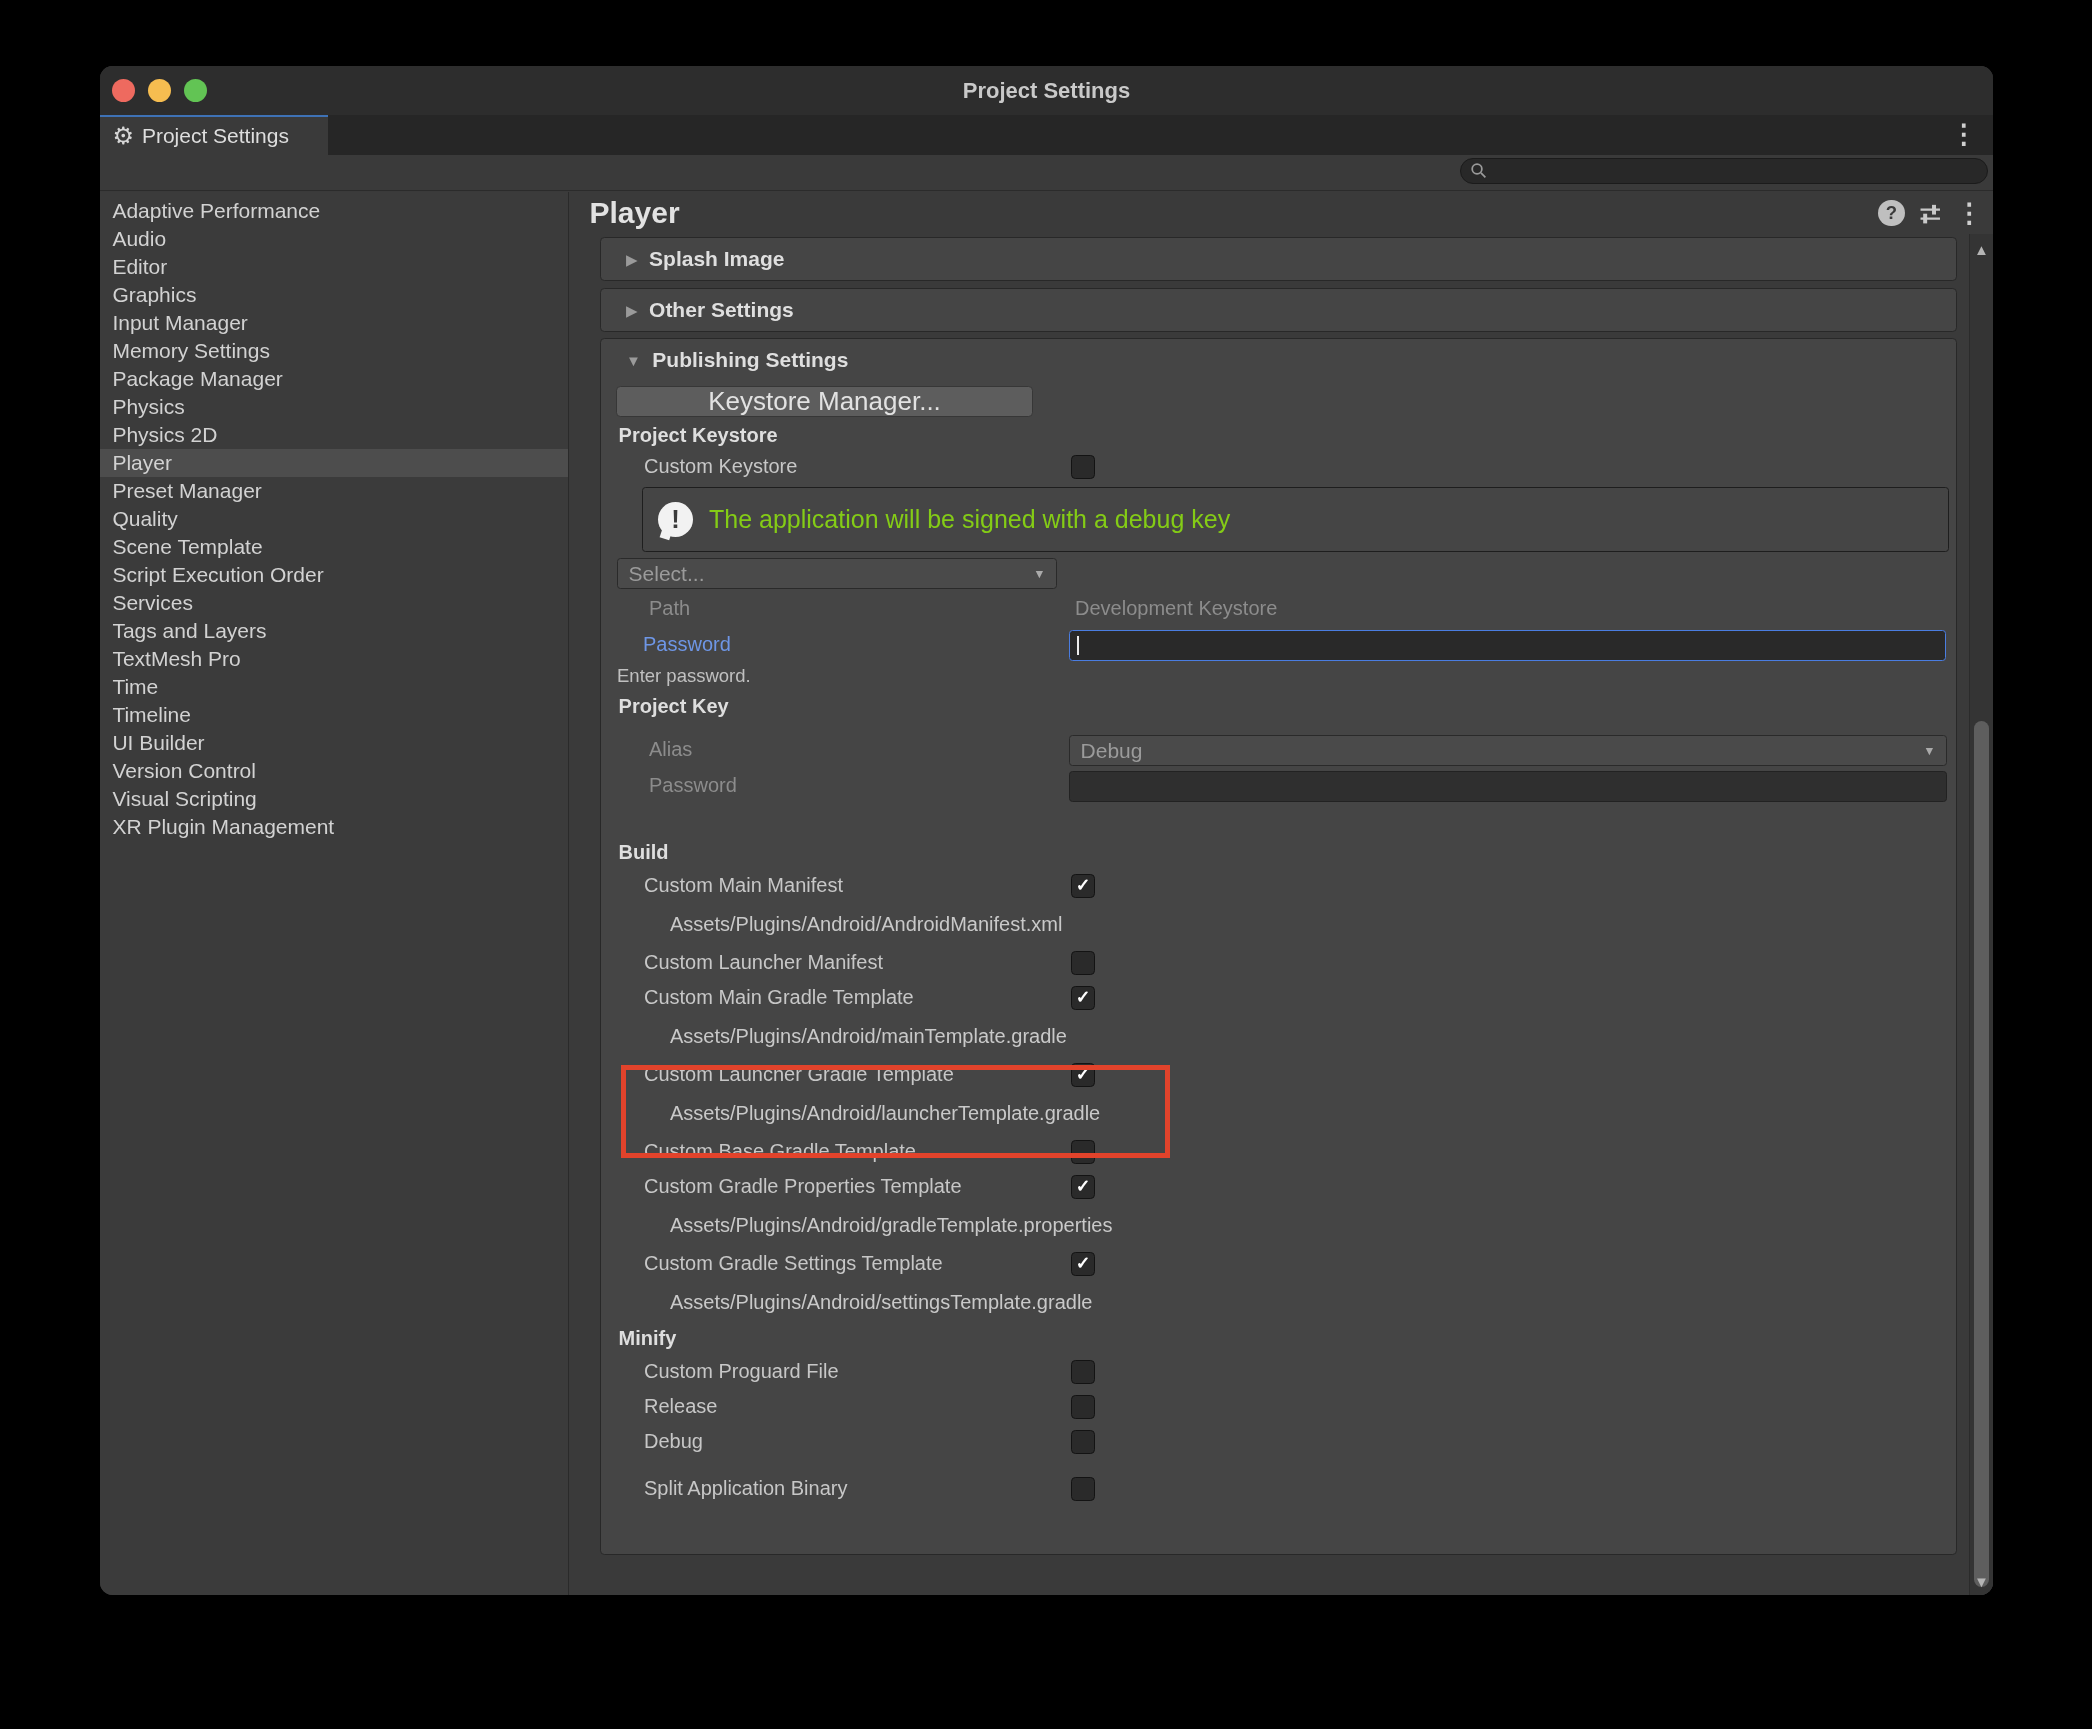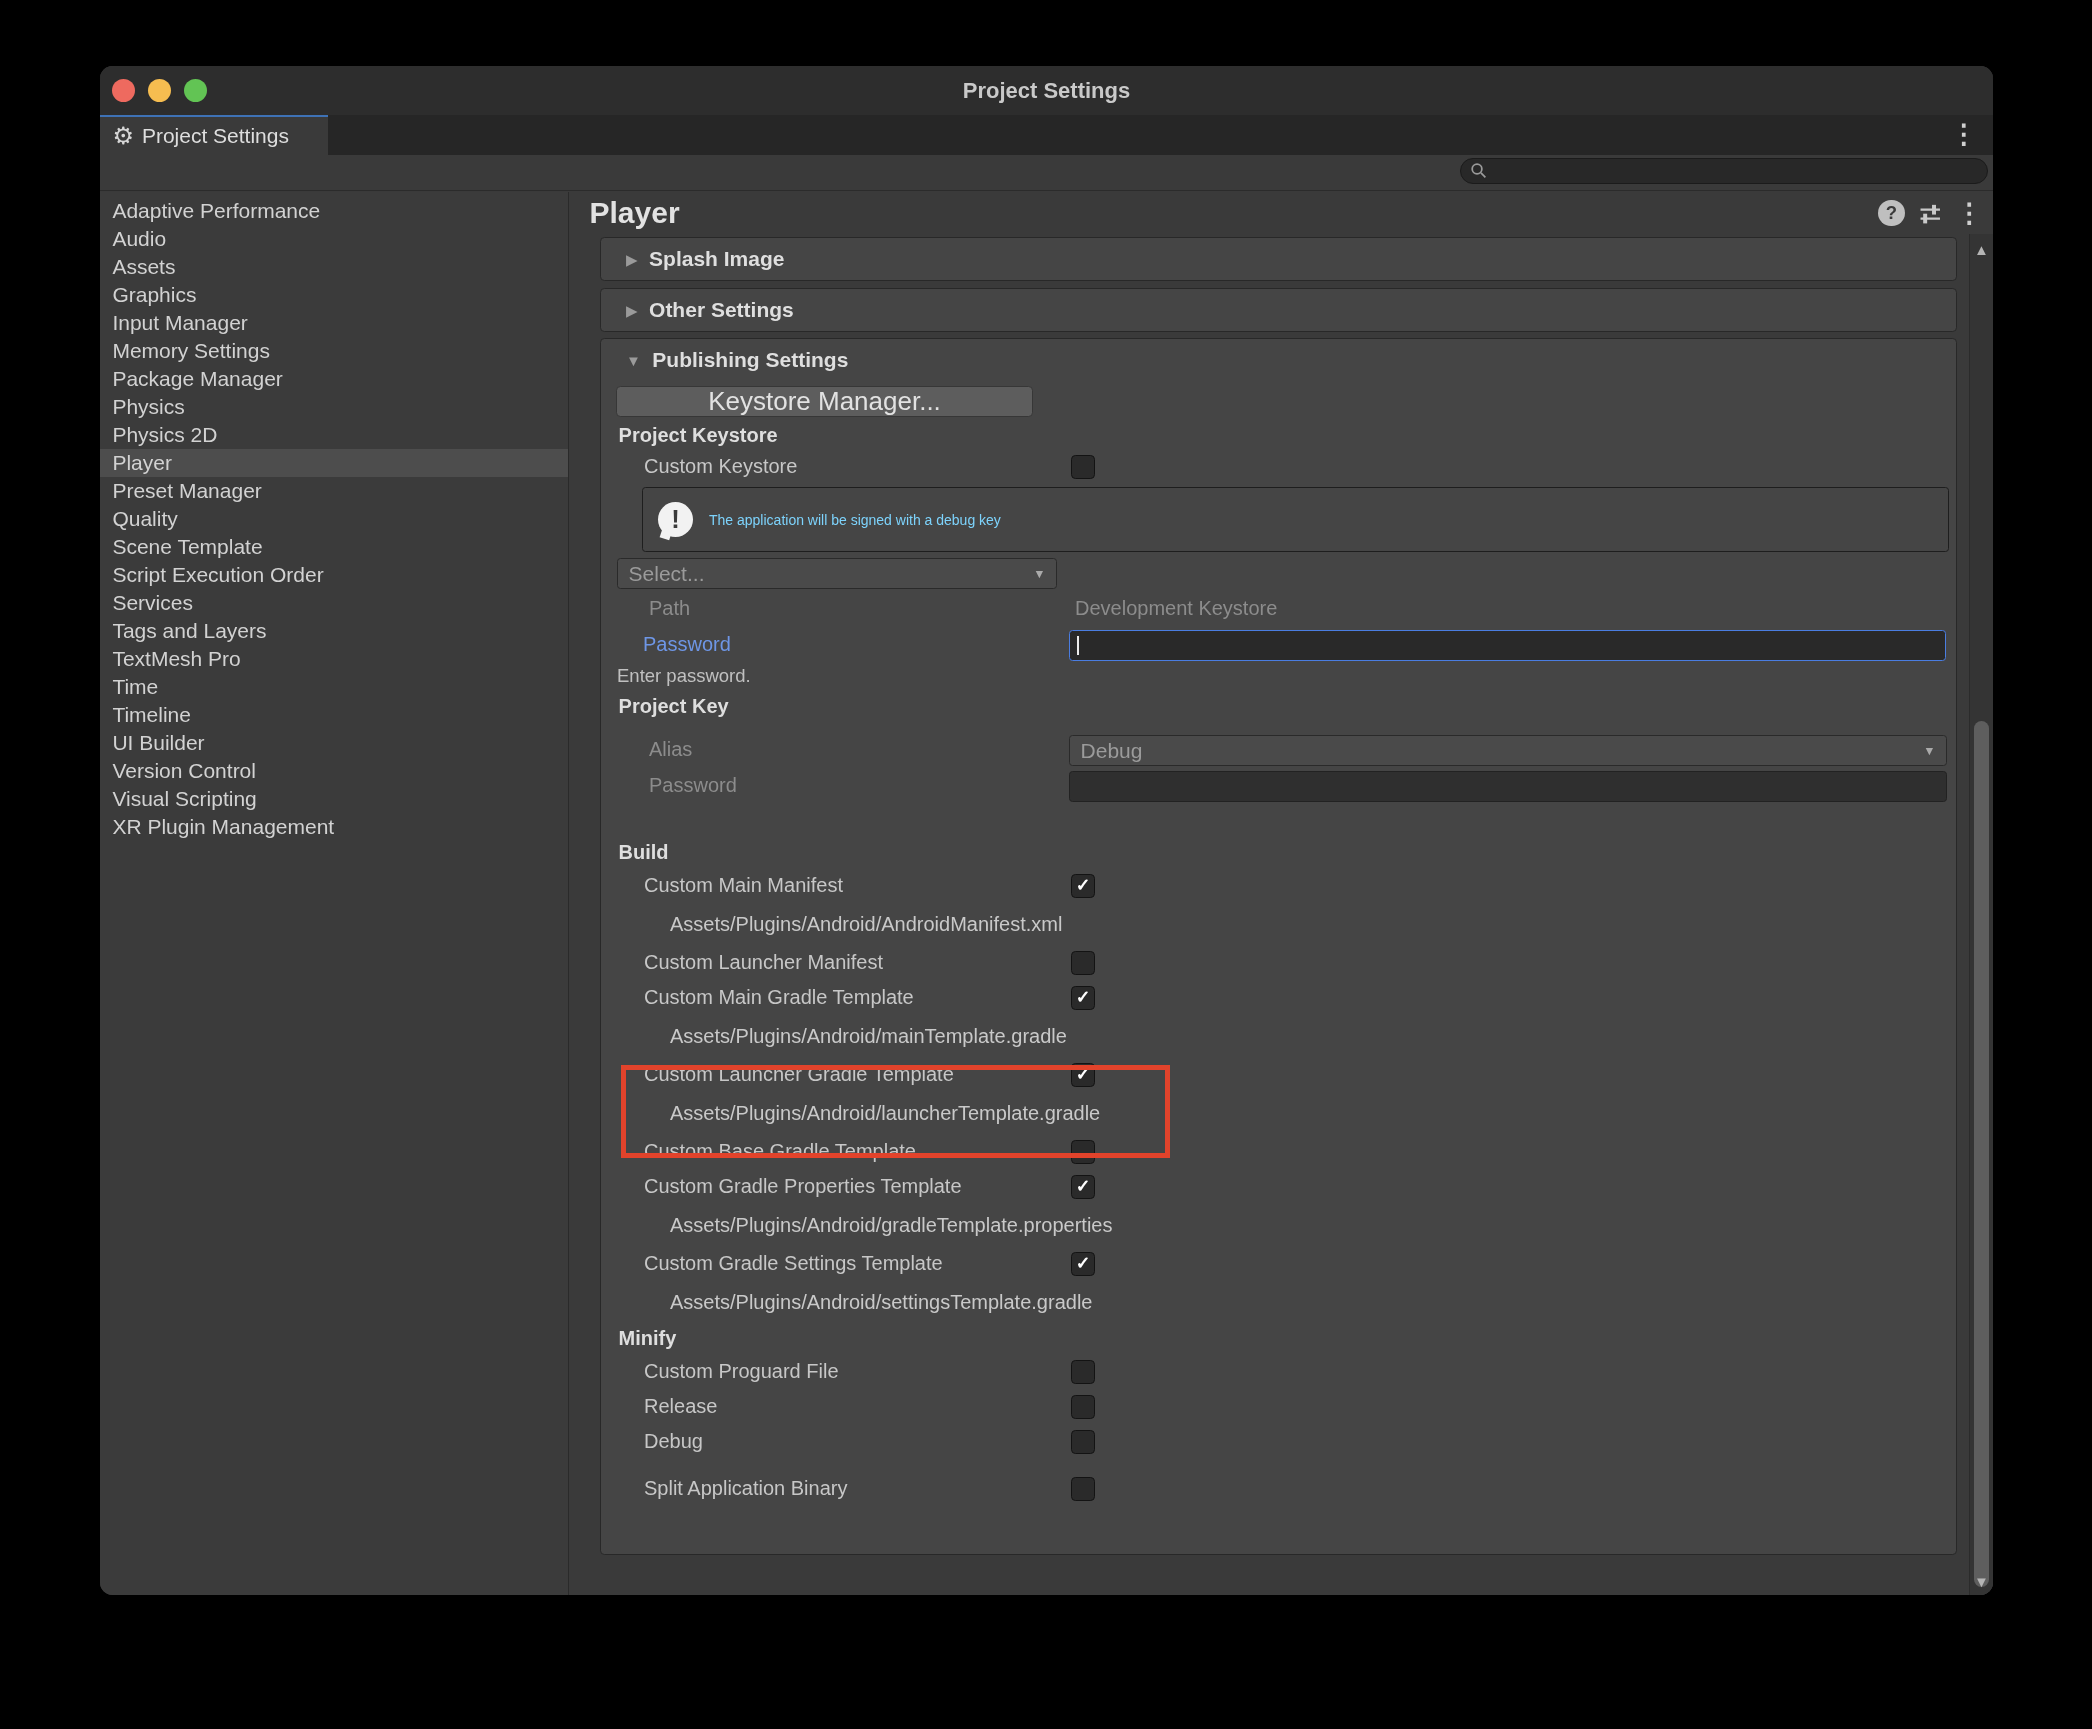--- a/index.html
+++ b/index.html
@@ -58,21 +58,21 @@
   .lbl-path{font-size:20px;color:#c9c9c9;white-space:nowrap;}
   #keystore-btn{left:15px;top:47px;width:417px;height:31px;background:#5d5d5d;border:0.9px solid #373737;border-radius:4.4px;
                 display:flex;align-items:center;justify-content:center;font-size:26px;color:#e2e2e2;box-sizing:border-box;}
   .cb{width:24px;height:24px;border-radius:4.4px;background:#2a2a2a;border:1.8px solid #131313;box-sizing:border-box;
       display:flex;align-items:center;justify-content:center;color:#ffffff;font-size:17.6px;font-weight:bold;}
   #warnbox{left:41px;top:148px;width:1307px;height:65px;border:0.9px solid #1e1e1e;border-radius:3.5px;box-sizing:border-box;
            display:flex;align-items:center;padding-left:15px;gap:16px;}
   .warn-icon{position:relative;width:35px;height:35px;background:#f2f2f2;border-radius:50%;
              display:flex;align-items:center;justify-content:center;font-size:25.6px;font-weight:bold;color:#3b3b3b;}
   .warn-icon .tail{position:absolute;left:2.6px;bottom:-1.8px;width:9.7px;height:9.7px;background:#f2f2f2;transform:rotate(18deg);}
-  .warn-text{font-size:14px;color:#7dd3fc;}
+  .warn-text{font-size:25px;color:#84cc16;}
   .dropdown{background:#4a4a4a;border:0.9px solid #2a2a2a;border-radius:3.5px;box-sizing:border-box;
             display:flex;align-items:center;padding:0 10.6px;justify-content:space-between;}
   .dropdown .dd-text{font-size:21px;color:#9b9b9b;}
   .dd-arrow{font-size:12.4px;color:#aaaaaa;}
   #select-dd{left:16px;top:219px;width:440px;height:31px;}
   #alias-dd{left:468px;top:396px;width:878px;height:31px;}
   #pwd-field{left:468px;top:291px;width:877px;height:31px;background:#292929;border:1.8px solid var(--focus-blue);
              border-radius:3.5px;box-sizing:border-box;display:flex;align-items:center;padding-left:7px;}
   .caret{width:1.8px;height:19.4px;background:#ececec;}
   #pwd2-field{left:468px;top:432px;width:878px;height:31px;background:#2f2f2f;border:1.8px solid #222222;border-radius:3.5px;box-sizing:border-box;}
@@ -123,21 +123,21 @@
           <line x1="12.5" y1="12.5" x2="17.5" y2="17.5" stroke="#9a9a9a" stroke-width="2"></line>
         </svg>
         <input id="search-input" value="" style="">
       </div>
     </div>
 
     <div id="body">
       <div id="sidebar">
           <div class="side-item">Adaptive Performance</div>
           <div class="side-item">Audio</div>
-          <div class="side-item">Assets</div>
+          <div class="side-item">Editor</div>
           <div class="side-item">Graphics</div>
           <div class="side-item">Input Manager</div>
           <div class="side-item">Memory Settings</div>
           <div class="side-item">Package Manager</div>
           <div class="side-item">Physics</div>
           <div class="side-item">Physics 2D</div>
           <div class="side-item selected">Player</div>
           <div class="side-item">Preset Manager</div>
           <div class="side-item">Quality</div>
           <div class="side-item">Scene Template</div>

